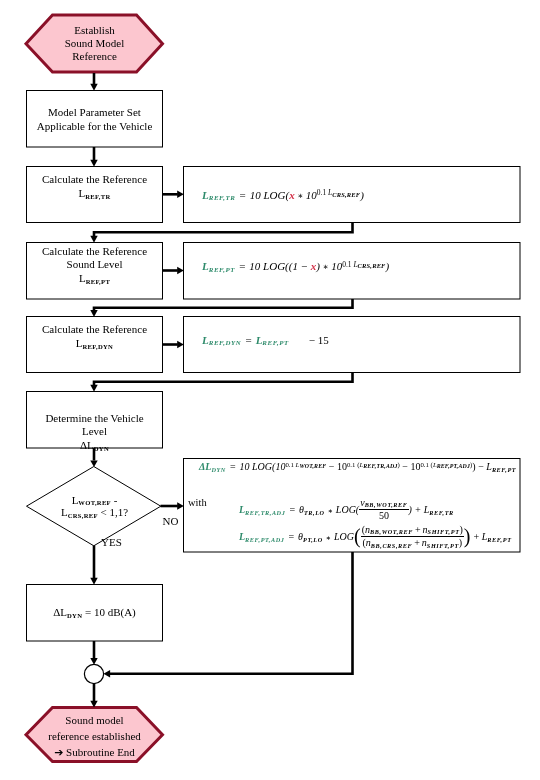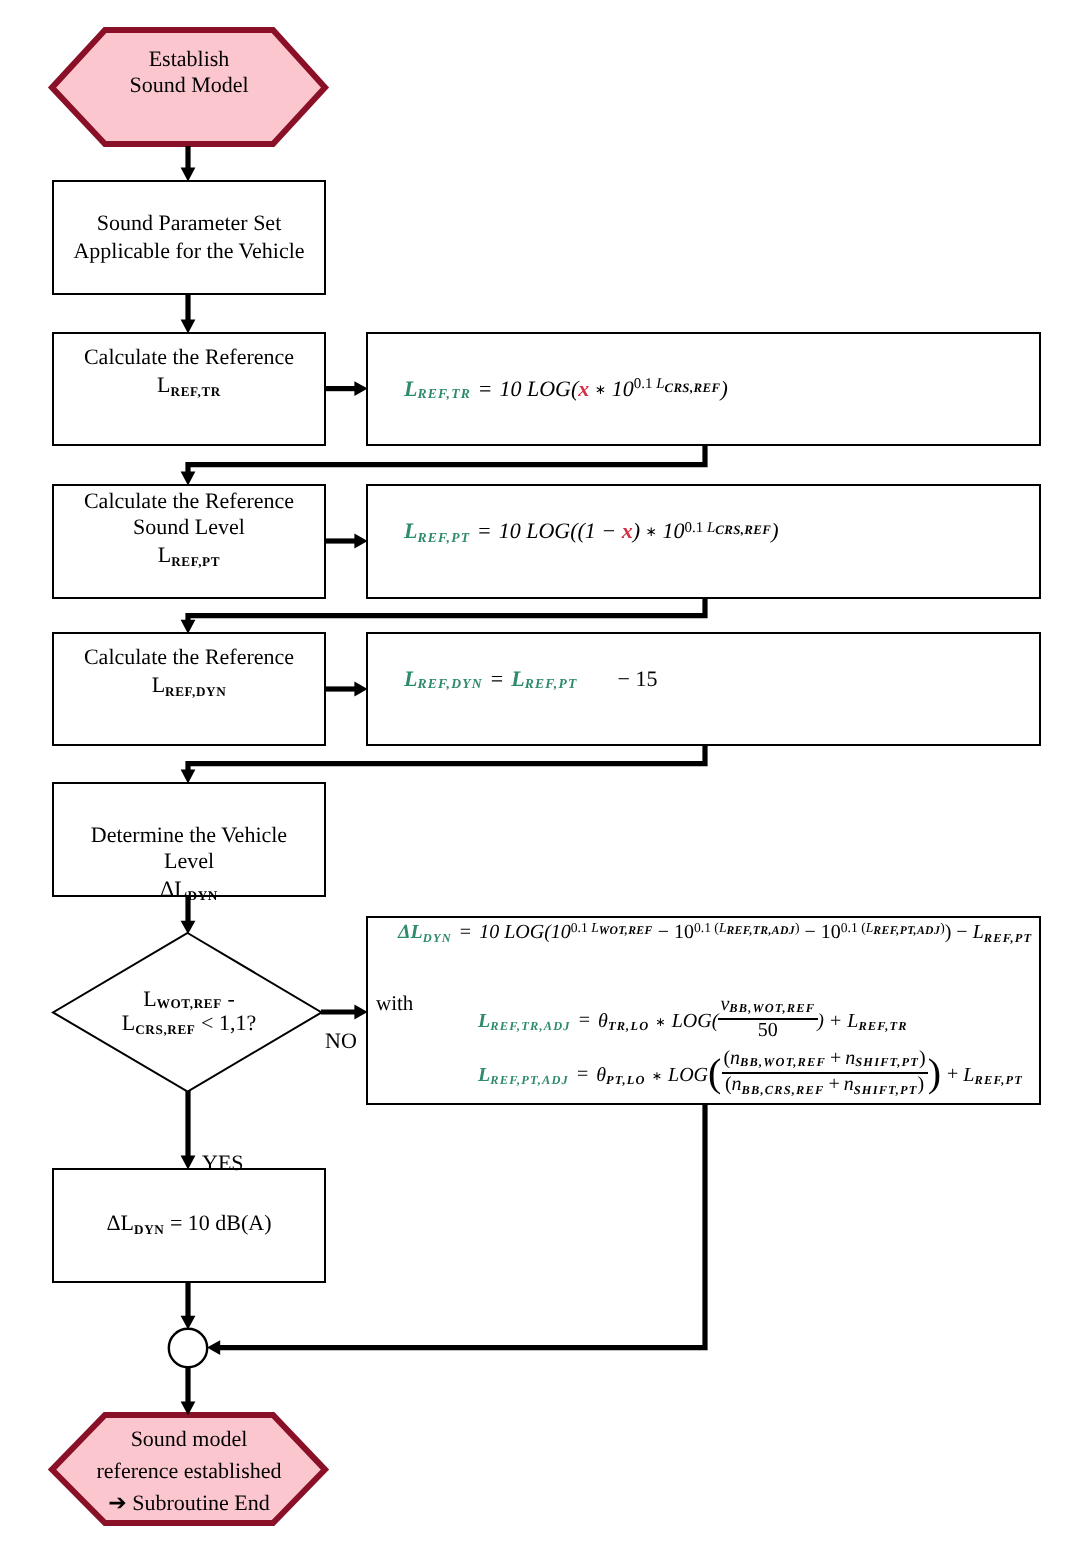--- a/index.html
+++ b/index.html
@@ -83,24 +83,25 @@
     <path d="M352.5 552 L352.5 673.8 L109.5 673.8" fill="none" stroke="#000" stroke-width="2.6"></path>
     <polygon points="110.10,670.10 110.10,677.50 103.50,673.80" fill="#000"></polygon>
     <path d="M94.0 683.5 L94.0 701" fill="none" stroke="#000" stroke-width="2.6"></path>
     <polygon points="90.30,700.70 97.70,700.70 94.00,707.60" fill="#000"></polygon>
 
   </svg>
 
   <div class="hex-text" style="top:23.7px;">
     <div>Establish</div>
     <div>Sound Model</div>
+    <div>Reference</div>
   </div>
 
   <div class="ptext" style="top:105px;">
-    <div>Sound Parameter Set</div>
+    <div>Model Parameter Set</div>
     <div>Applicable for the Vehicle</div>
   </div>
 
   <div class="ptext" style="top:172px;">
     <div>Calculate the Reference</div>
     <div><span>L</span><sub>REF,TR</sub></div>
   </div>
 
   <div class="ptext" style="top:245px;line-height:13.3px;">
     <div>Calculate the Reference</div>
@@ -122,21 +123,21 @@
   <div class="ptext" style="top:605px;">
     <div><span>ΔL</span><sub>DYN</sub><span> = 10 dB(A)</span></div>
   </div>
 
   <div class="ptext" style="top:493.5px;line-height:12.8px;">
     <div><span>L</span><sub>WOT,REF</sub><span> -</span></div>
     <div><span>L</span><sub>CRS,REF</sub><span> &lt; 1,1?</span></div>
   </div>
 
   <div class="lbl" style="position:absolute;left:162.5px;top:515px;">NO</div>
-  <div class="lbl" style="position:absolute;left:101px;top:576px;">YES</div>
+  <div class="lbl" style="position:absolute;left:101px;top:536px;">YES</div>
 
   <div class="f" style="left:202px;top:188.5px;font-size:11px;">
     <span class="gr">L</span><sub class="gr">REF,TR</sub><span class="up" style="margin:0 4px;">=</span><span class="it">10 LOG(</span><span class="rd">x</span><span class="it"> </span><span class="mulop">∗</span><span class="it"> 10</span><sup><span>0.1 </span><span class="it">L</span><sub>CRS,REF</sub></sup><span class="it">)</span>
   </div>
 
   <div class="f" style="left:202px;top:260px;font-size:11px;">
     <span class="gr">L</span><sub class="gr">REF,PT</sub><span class="up" style="margin:0 4px;">=</span><span class="it">10 LOG((1 − </span><span class="rd">x</span><span class="it">) </span><span class="mulop">∗</span><span class="it"> 10</span><sup><span>0.1 </span><span class="it">L</span><sub>CRS,REF</sub></sup><span class="it">)</span>
   </div>
 
   <div class="f" style="left:202px;top:333.5px;font-size:11px;">

